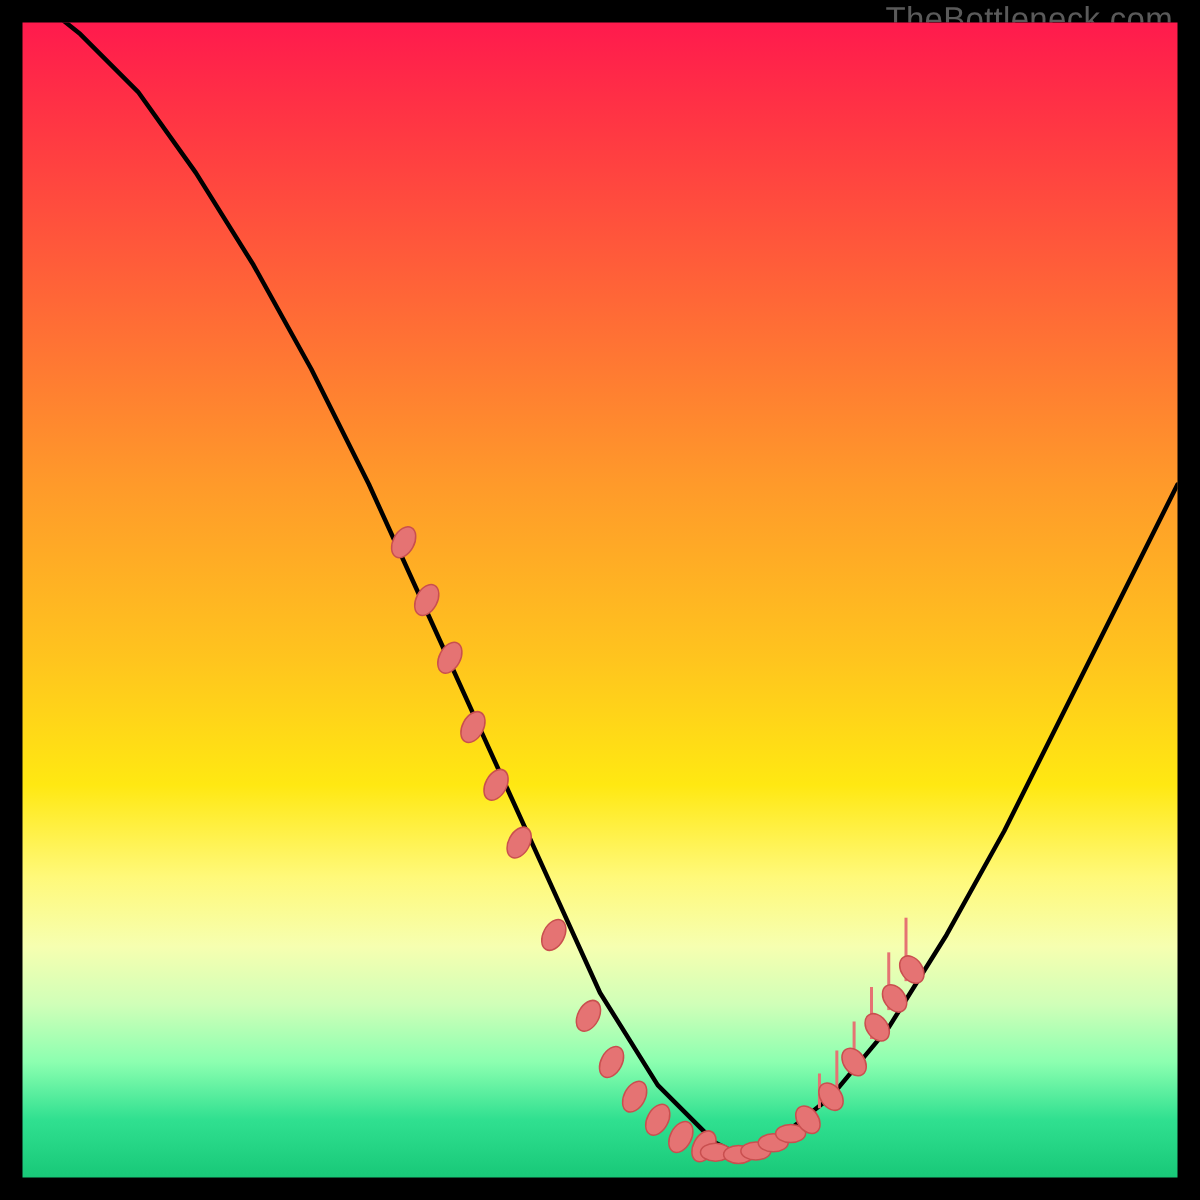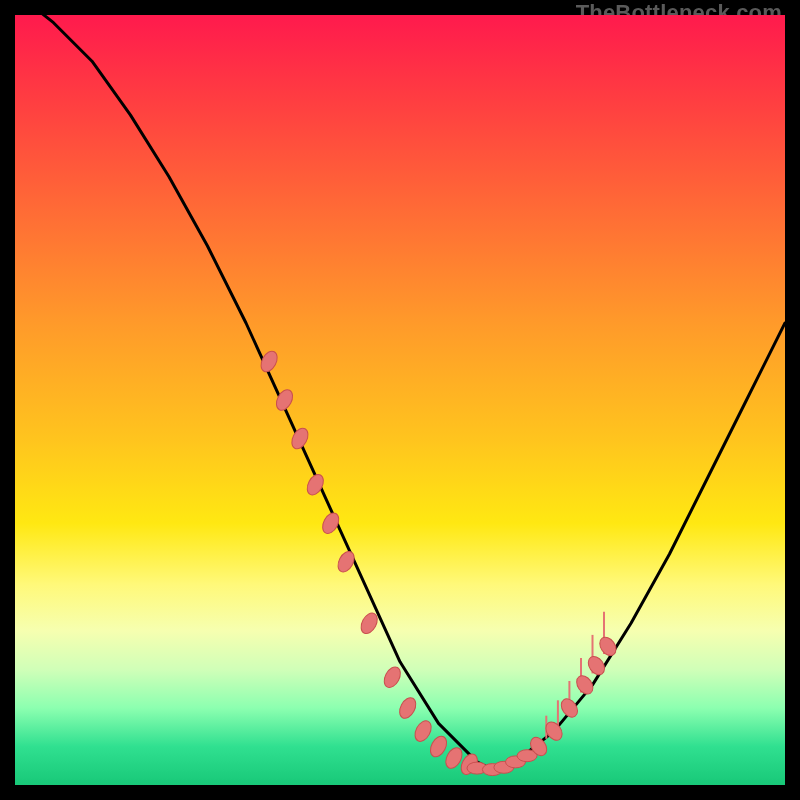--- a/index.html
+++ b/index.html
@@ -45,21 +45,21 @@
     position: absolute;
     left: 0;
     top: 0;
   }
   .watermark {
     position: absolute;
     top: 0px;
     right: 18px;
     color: #5a5a5a;
     font-size: 22px;
-    font-weight: 700;
+    font-weight: 400;
     letter-spacing: 0.2px;
     user-select: none;
   }
 </style>
 </head>
 <body>
 
 <div class="watermark">TheBottleneck.com</div>
 
 <div class="frame">

